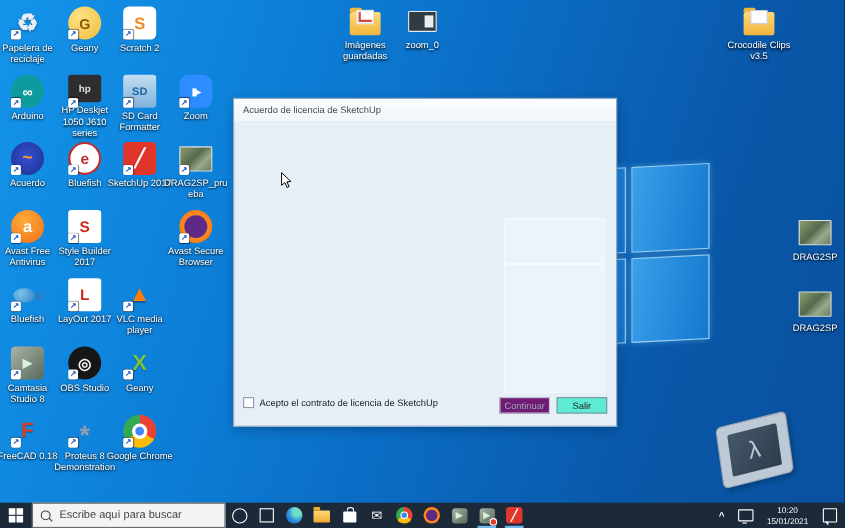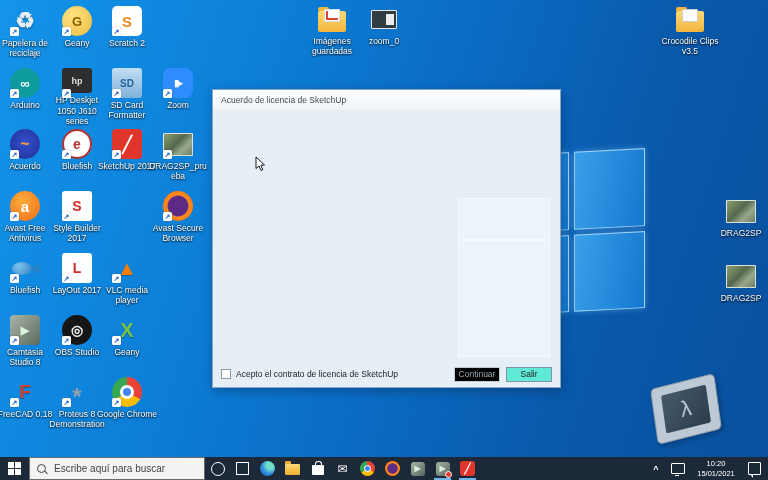--- a/index.html
+++ b/index.html
@@ -60,26 +60,26 @@
   .ic-imgchip::after{content:"";position:absolute;right:2px;top:3px;width:8px;height:11px;background:#e9edf0;}
   .ic-page{width:19px;height:24px;background:#fff;border:1px solid #aab6c0;border-radius:1px;position:relative;}
   .ic-page::after{content:"";position:absolute;left:8px;top:7px;width:2px;height:9px;background:#e03a2f;}
 
   
   #dialog{position:absolute;left:212px;top:75px;width:347px;height:297px;background:#e6eef6;
     border:1px solid #89a6c4;box-shadow:1px 3px 10px rgba(0,30,60,.35);z-index:20;margin-top:14px;}
   .dlg-title{height:20px;background:linear-gradient(#fcfdfe,#f1f6fa);display:flex;align-items:center;
     padding:0 8px;font-size:8.5px;color:#4a4a4a;border-bottom:1px solid rgba(160,180,200,.25);}
   .ghost{position:absolute;border:1px solid rgba(255,255,255,.55);background:rgba(244,249,253,.45);}
-  .dlg-footer{position:absolute;left:0;right:0;bottom:0;height:26px;display:flex;align-items:center;
+  .dlg-footer{position:absolute;left:0;right:0;bottom:0;height:26px;display:flex;
     padding:0 8px;font-size:8.5px;color:#222;}
   .cbx{width:8px;height:8px;border:1px solid #8a9aa8;background:#fff;margin-right:5px;flex:0 0 auto;}
   .btn{height:15px;display:flex;align-items:center;justify-content:center;font-size:8.5px;width:46px;
     border:1px solid;box-sizing:border-box;cursor:default;}
-  .btn-disabled{background:#000000;border-color:#c3cdd6;color:#9aa7b2;margin-right:6px;}
+  .btn-disabled{background:#701a75;border-color:#c3cdd6;color:#9aa7b2;margin-right:6px;}
   .btn-exit{background:#5eead4;border-color:#7f93a6;color:#222;}
   .spacer{flex:1;}
 
   
   #wm{position:absolute;left:653px;top:381px;width:64px;height:54px;background:#c7d0d8;border:1px solid #98a4af;
     border-radius:5px;transform:rotate(-14deg) skewX(-6deg);box-shadow:2px 3px 5px rgba(0,20,40,.3);z-index:5;
     display:flex;align-items:center;justify-content:center;opacity:.95;}
   #wm .inner{width:46px;height:38px;background:linear-gradient(135deg,#4a5a66,#2e3c48);border-radius:2px;
     display:flex;align-items:center;justify-content:center;color:rgba(215,228,238,.85);font-size:22px;}
 

